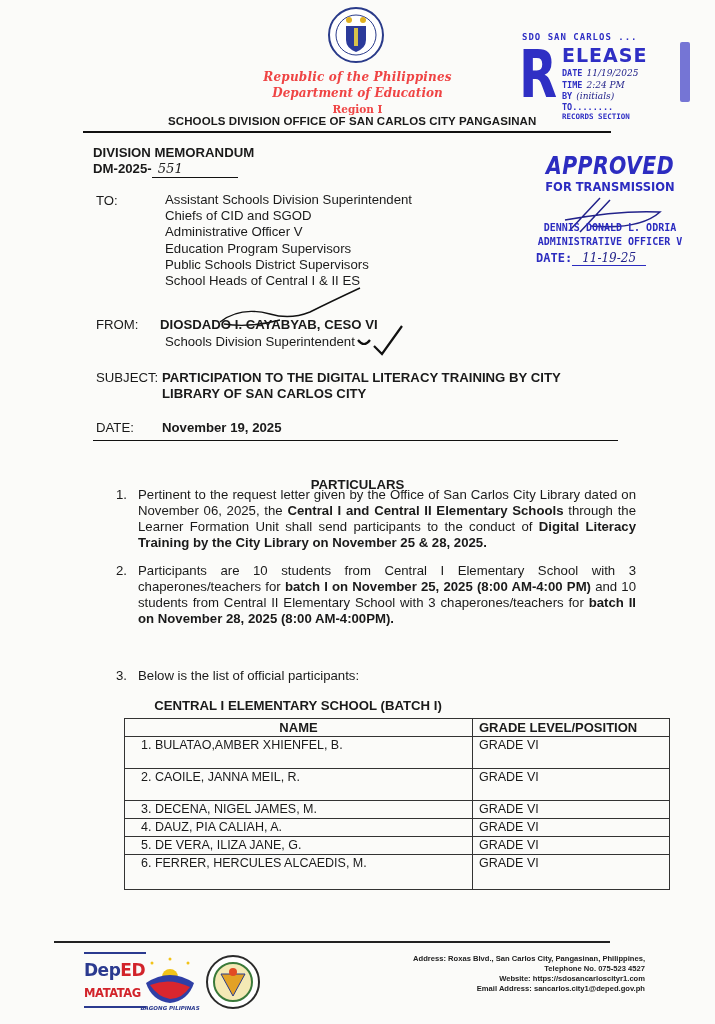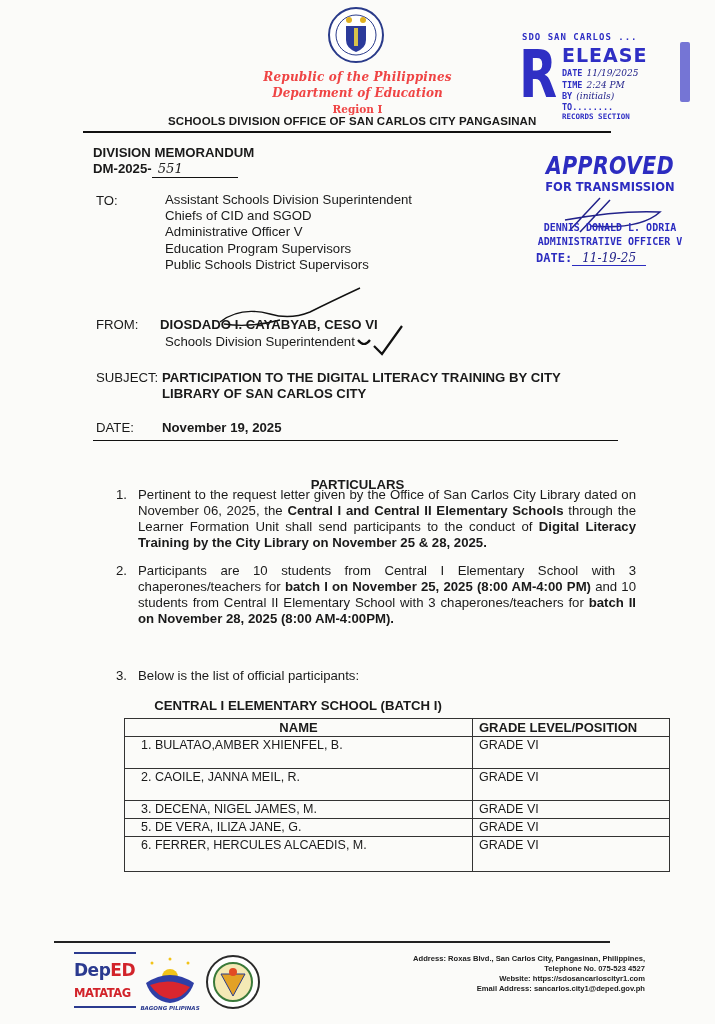--- a/index.html
+++ b/index.html
@@ -89,21 +89,21 @@
   table.plist td, table.plist th { border: 1.2px solid #333; padding: 1px 6px; vertical-align: top; }
   table.plist th { font-weight: bold; font-size: 13px; line-height: 15px; }
   table.plist th.name-h { text-align: center; width: 335px; }
   table.plist th.grade-h { text-align: left; }
   table.plist td { line-height: 15px; }
   table.plist td.name-c { padding-left: 16px; }
   table.plist tr.tall td { height: 29px; }
   table.plist tr.last td { height: 32px; }
 
   .foot-rule { left: 54px; top: 941px; width: 556px; border-top: 2px solid #222; }
-  .deped { left: 74px; top: 952px; width: 62px; height: 60px; }
+  .deped { left: 84px; top: 952px; width: 62px; height: 60px; }
   .deped .line1 { position: absolute; left: 0; top: 0; width: 62px; border-top: 2px solid #2b3a8f; }
   .deped .d1 { position: absolute; left: 0; top: 8px; font-size: 17px; font-weight: bold; color: #2b3a8f; font-family: "DejaVu Sans", sans-serif; letter-spacing: -0.5px; }
   .deped .d1 span { color: #d2232a; }
   .deped .d2 { position: absolute; left: 0; top: 34px; font-size: 11.5px; font-weight: bold; color: #d2232a; font-family: "DejaVu Sans", sans-serif; letter-spacing: -0.4px; }
   .deped .line2 { position: absolute; left: 0; top: 54px; width: 62px; border-top: 2px solid #2b3a8f; }
   .bagong { left: 138px; top: 955px; width: 64px; height: 60px; }
   .bagong .lbl2 { position: absolute; left: 0; width: 64px; top: 50px; font-size: 5.5px; font-weight: bold; text-align: center; color: #2b3a8f; font-family: "DejaVu Sans", sans-serif; font-style: italic; }
   .sdo-seal { left: 205px; top: 954px; width: 56px; height: 56px; }
 
   .addr { left: 400px; width: 245px; top: 954px; text-align: right; font-family: "Liberation Sans", sans-serif; font-weight: bold; font-size: 7.6px; line-height: 10px; color: #222; }
@@ -151,20 +151,21 @@
 <div class="abs t b memo-title">DIVISION MEMORANDUM</div>
 <div class="abs t b memo-no"><span>DM-2025-</span><span class="num">551</span></div>
 
 <div class="abs t lbl to-lbl">TO:</div>
 <div class="abs t to-list">
   <div>Assistant Schools Division Superintendent</div>
   <div>Chiefs of CID and SGOD</div>
   <div>Administrative Officer V</div>
   <div>Education Program Supervisors</div>
   <div>Public Schools District Supervisors</div>
+  <div>School Heads of Central I &amp; II ES</div>
 </div>
 
 <svg class="abs" style="left:210px;top:284px" width="170" height="50">
   <path d="M10 38 Q30 22 60 30 Q80 36 100 28 Q120 18 150 4 M14 40 Q40 44 70 36" fill="none" stroke="#111" stroke-width="1.4"></path>
 </svg>
 <div class="abs t lbl from-lbl">FROM:</div>
 <div class="abs t b from-name">DIOSDADO I. CAYABYAB, CESO VI</div>
 <div class="abs t from-title">Schools Division Superintendent</div>
 <svg class="abs" style="left:356px;top:322px" width="50" height="36">
   <path d="M2 18 Q8 26 14 18 M18 24 L26 32 L46 4" fill="none" stroke="#111" stroke-width="2.2"></path>
@@ -203,20 +204,24 @@
     <tr class="tall">
       <td class="name-c">1.  BULATAO,AMBER XHIENFEL, B.</td>
       <td>GRADE VI</td>
     </tr>
     <tr class="tall">
       <td class="name-c">2.  CAOILE,  JANNA MEIL, R.</td>
       <td>GRADE VI</td>
     </tr>
     <tr>
       <td class="name-c">3.  DECENA, NIGEL JAMES, M.</td>
+      <td>GRADE VI</td>
+    </tr>
+    <tr>
+      <td class="name-c">4.  DAUZ, PIA CALIAH, A.</td>
       <td>GRADE VI</td>
     </tr>
     <tr>
       <td class="name-c">5.  DE VERA, ILIZA JANE, G.</td>
       <td>GRADE VI</td>
     </tr>
     <tr class="last">
       <td class="name-c">6.  FERRER, HERCULES ALCAEDIS, M.</td>
       <td>GRADE VI</td>
     </tr>

